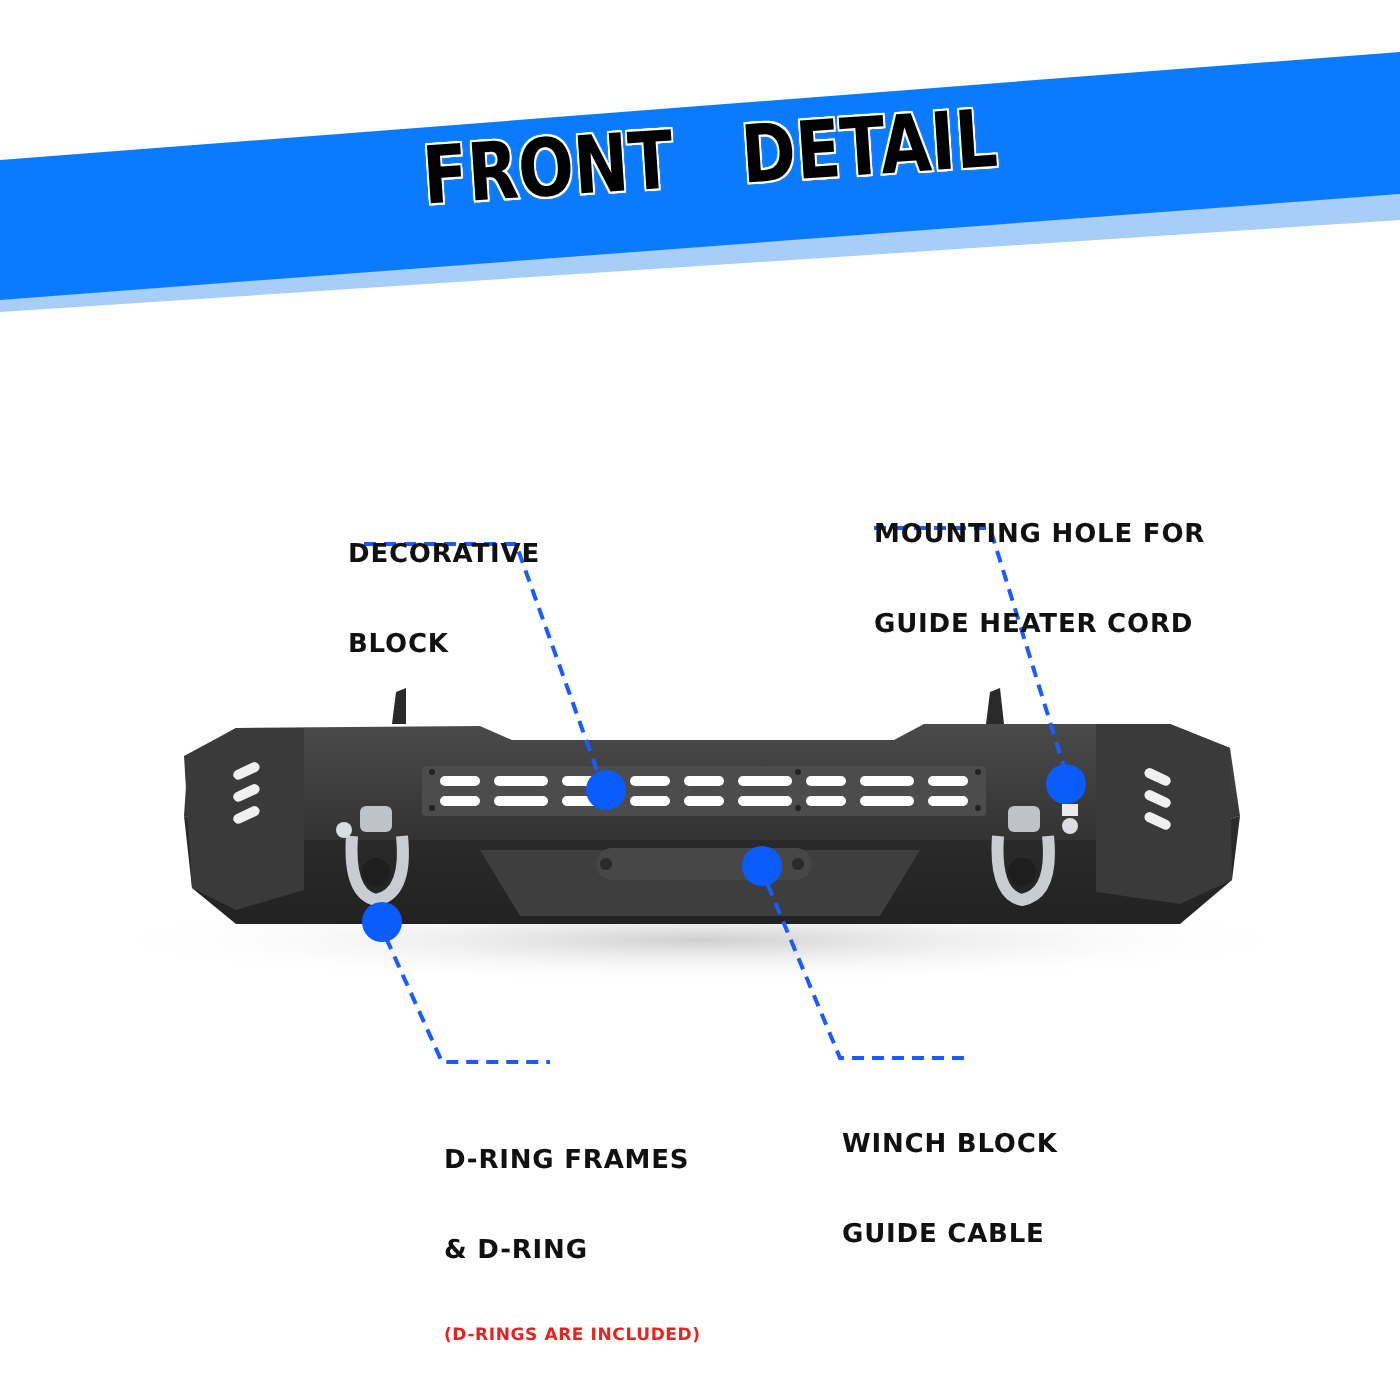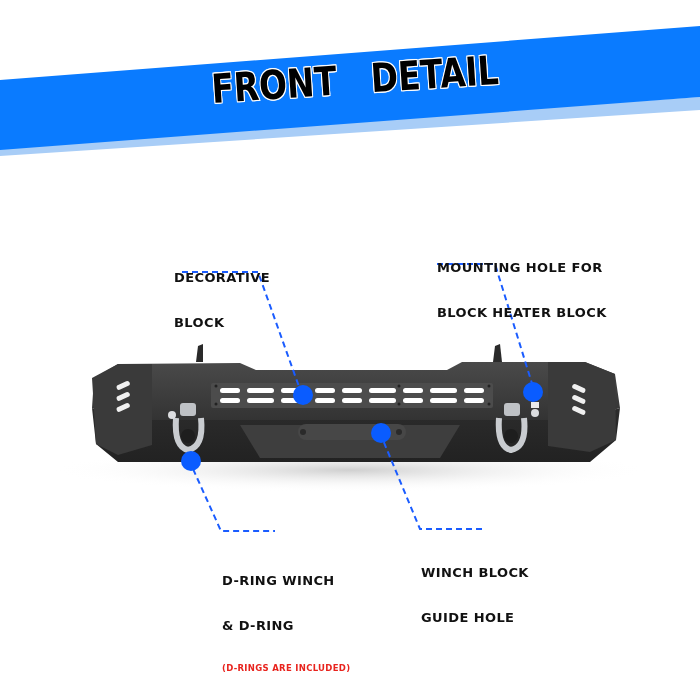--- a/index.html
+++ b/index.html
@@ -141,25 +141,25 @@
   </g>
 </svg>
 
 <div class="label" style="left:174px; top:240px;">
   <div>DECORATIVE</div>
   <div>BLOCK</div>
 </div>
 
 <div class="label" style="left:437px; top:230px;">
   <div>MOUNTING HOLE FOR</div>
-  <div>BLOCK HEATER BLOCK</div>
+  <div>GUIDE HEATER CORD</div>
 </div>
 
 <div class="label" style="left:222px; top:543px;">
-  <div>D-RING WINCH</div>
+  <div>D-RING FRAMES</div>
   <div>&amp; D-RING</div>
   <div class="note">(D-RINGS ARE INCLUDED)</div>
 </div>
 
 <div class="label" style="left:421px; top:535px;">
   <div>WINCH BLOCK</div>
-  <div>GUIDE HOLE</div>
+  <div>GUIDE CABLE</div>
 </div>
 
 </body></html>

